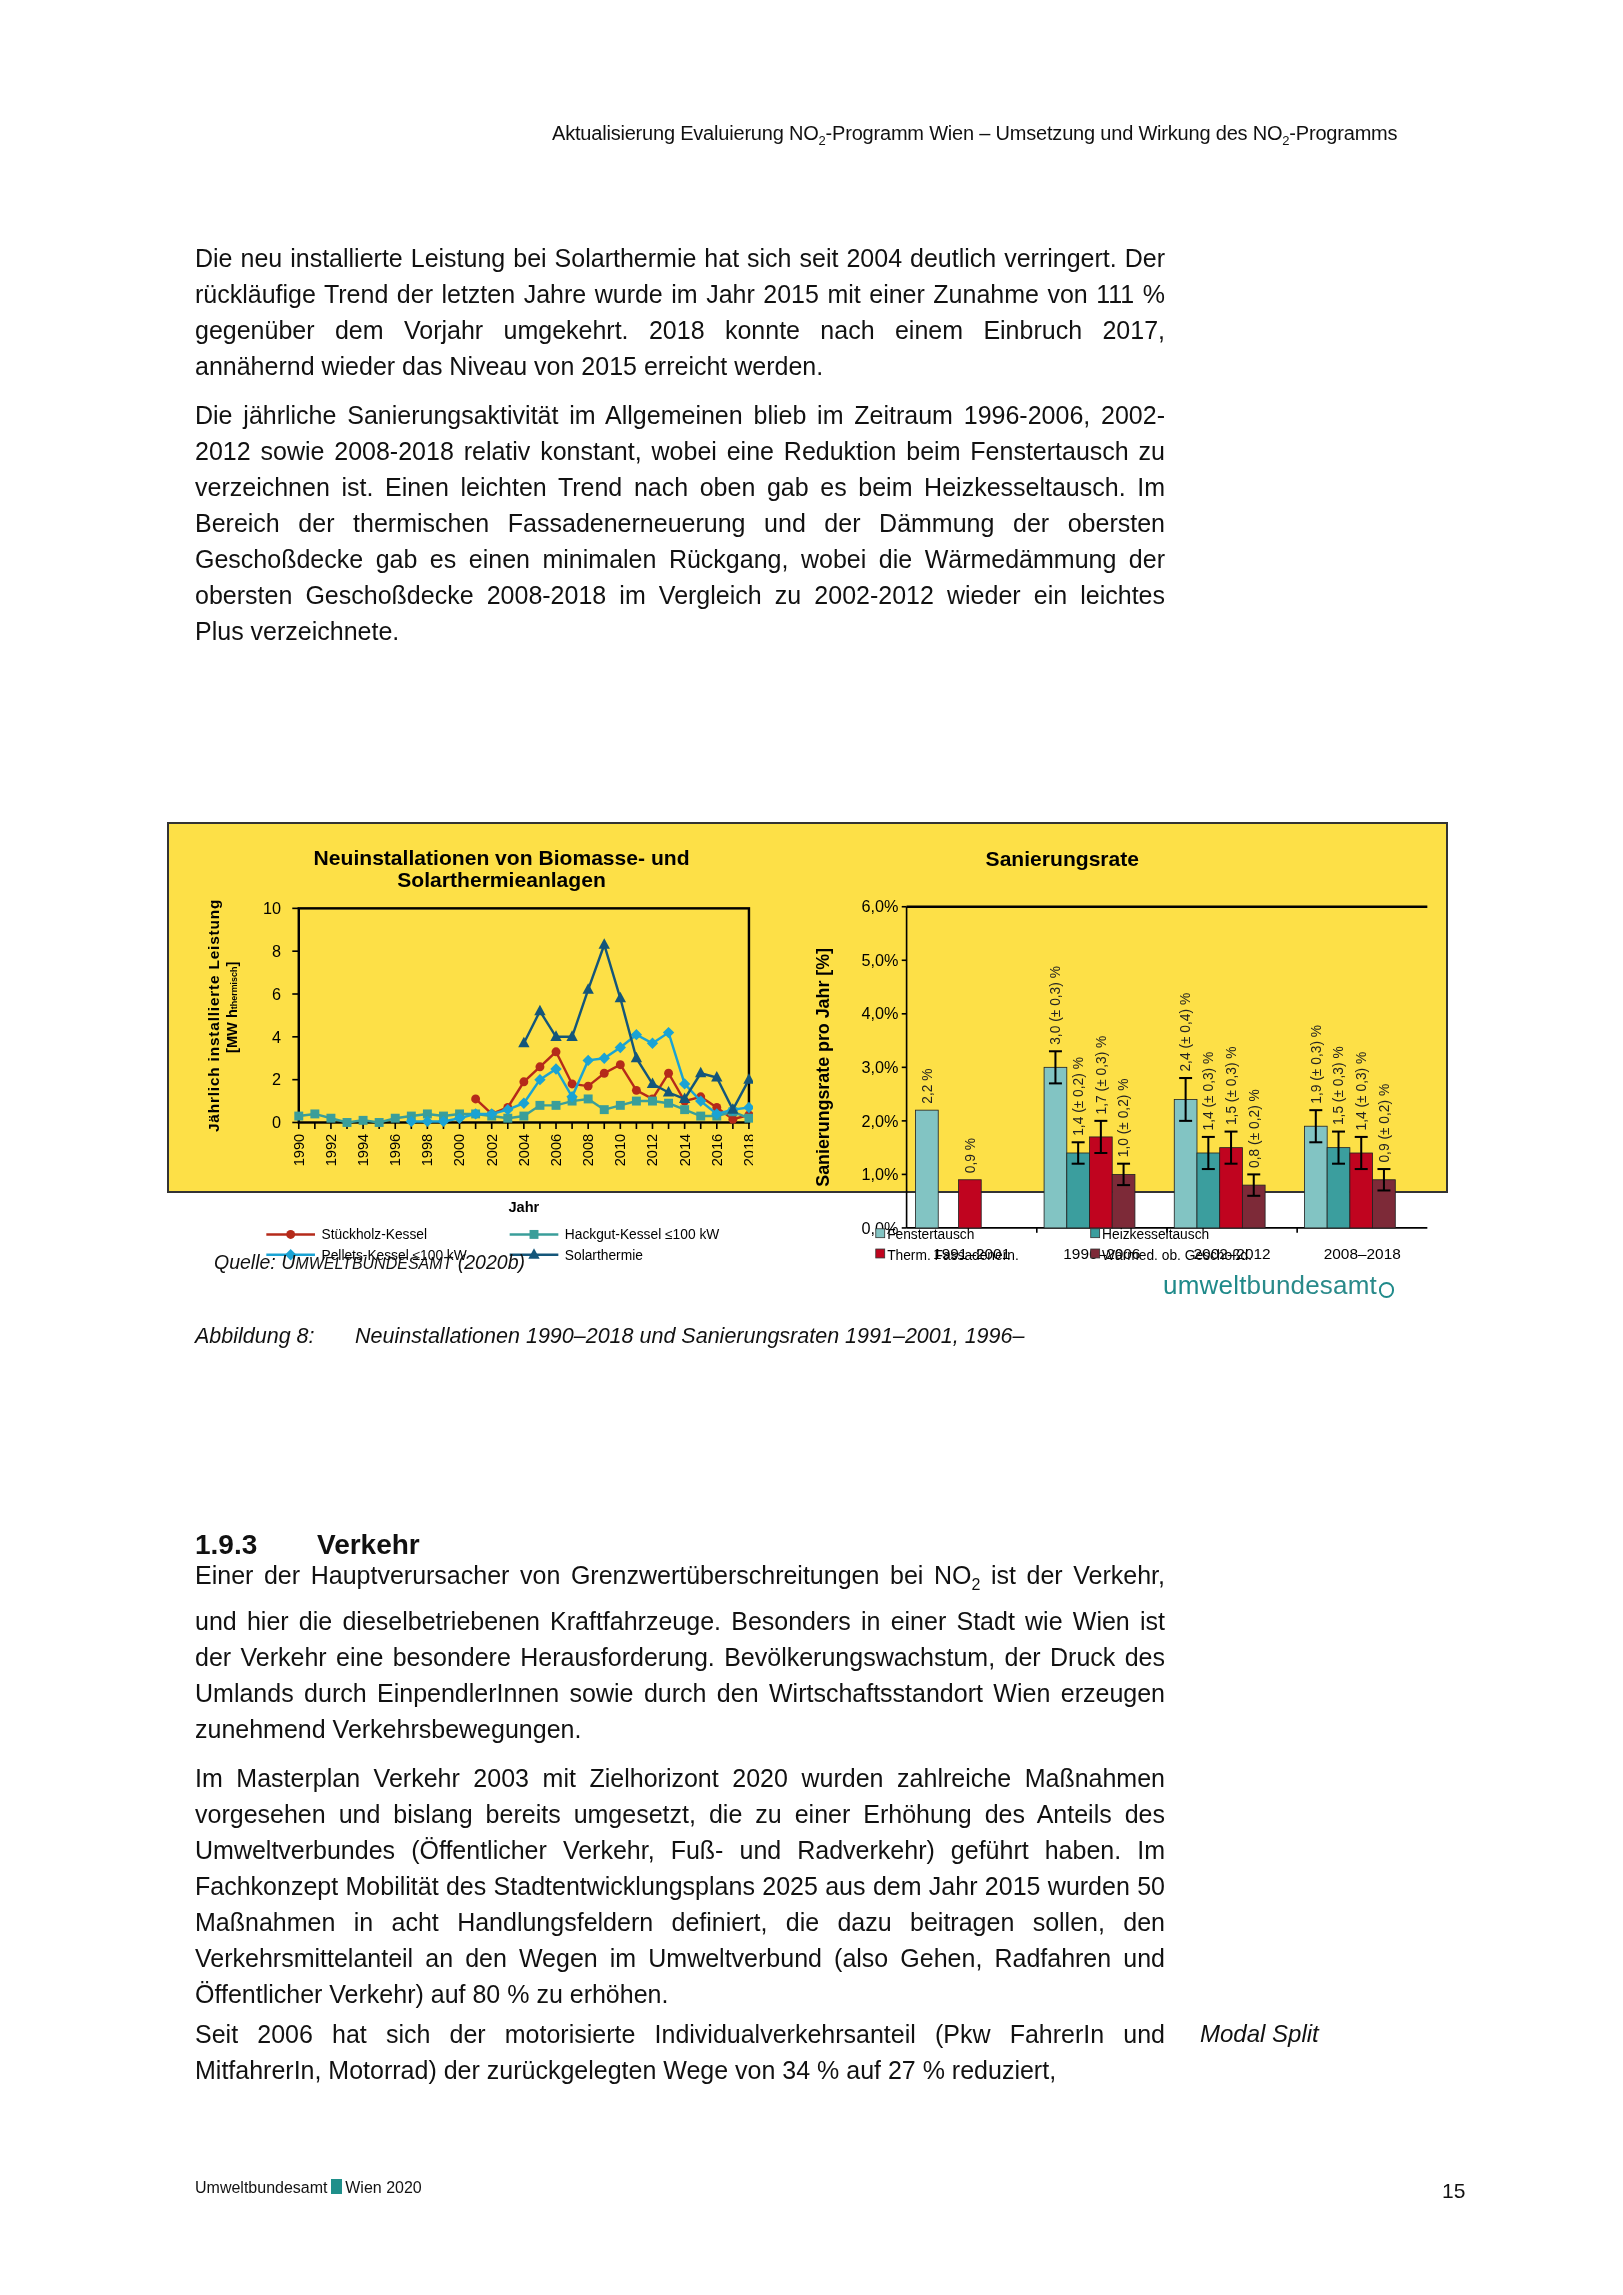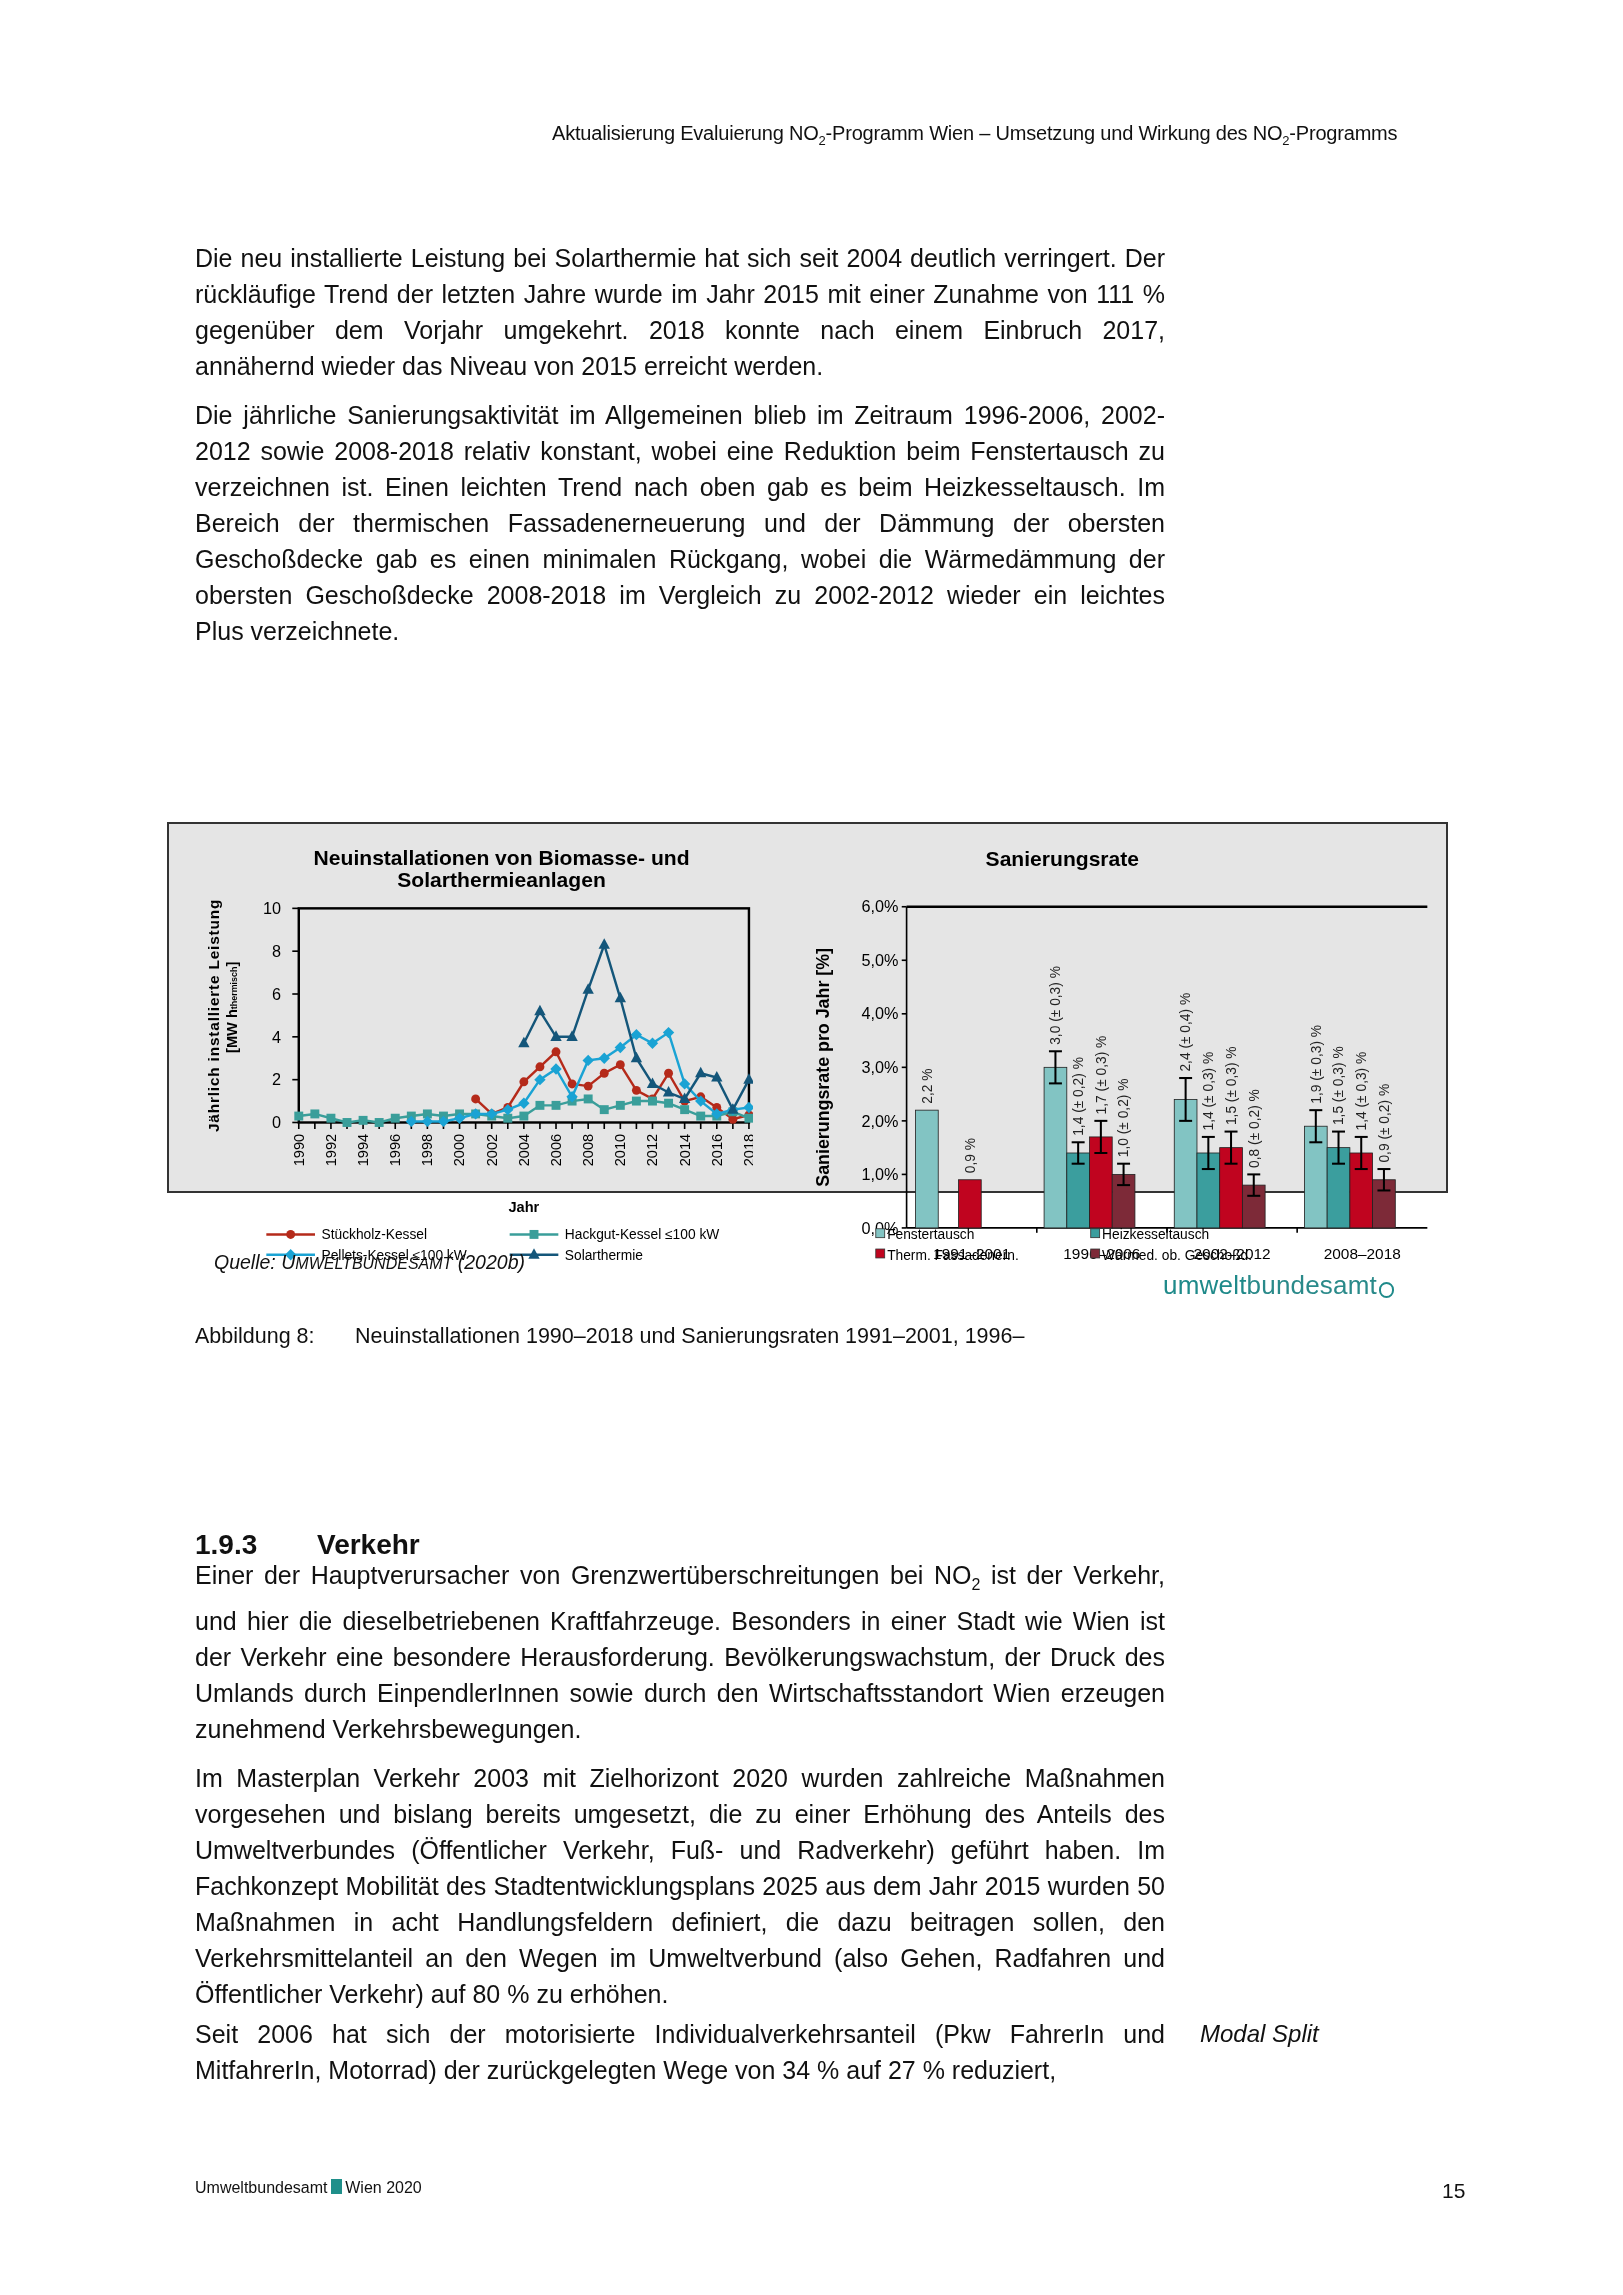--- a/index.html
+++ b/index.html
@@ -4,27 +4,27 @@
 <style>
   html, body { margin: 0; padding: 0; background: #ffffff; }
   body { width: 1623px; height: 2295px; position: relative; font-family: "Liberation Sans", sans-serif; color: #111; }
   .running-header { position: absolute; left: 552px; top: 122px; font-size: 20px; letter-spacing: -0.2px; }
   .running-header sub { font-size: 13px; }
   .body-text { position: absolute; left: 195px; width: 970px; font-size: 25px; line-height: 36px; text-align: justify; }
   .body-text p { margin: 0 0 13px 0; }
   .body-text sub { font-size: 16px; }
   #p-block-1 { top: 240px; }
   #p-block-2 { top: 1557px; }
-  .figure-frame { position: absolute; left: 167px; top: 822px; width: 1281px; height: 371px; border: 2.4px solid #333; box-sizing: border-box; background: #e5e5e5; }
+  .figure-frame { position: absolute; left: 167px; top: 822px; width: 1281px; height: 371px; border: 2.4px solid #333; box-sizing: border-box; background: #fde047; }
   .fig-source { position: absolute; left: 45px; top: 427px; font-size: 19.5px; font-style: italic; }
   .fig-source .sc { font-size: 16px; }
   .logo { position: absolute; left: 994px; top: 446px; font-size: 26px; color: #2a8a8a; letter-spacing: 0.2px; }
   .logo b { font-weight: normal; color: #1f8a8a; }
   .logo .mark { display: inline-block; width: 11.4px; height: 11.4px; border: 2.4px solid #1f8a8a; border-radius: 50%; font-size: 0; vertical-align: super; margin-left: 1.6px; }
-  .caption { position: absolute; left: 195px; top: 1319px; font-size: 21.5px; line-height: 35px; }
+  .caption { position: absolute; left: 195px; top: 1319px; font-size: 21.5px; font-style: italic; line-height: 35px; }
   .caption .lbl { display: inline-block; width: 160px; }
   .caption .cont { padding-left: 160px; }
   .section-heading { position: absolute; left: 195px; top: 1485px; font-size: 28px; font-weight: bold; }
   .section-heading .num { display: inline-block; width: 122px; margin-top: 44px; }
   .margin-note { position: absolute; left: 1200px; top: 2020px; font-size: 24px; font-weight: normal; font-style: italic; }
   #p-block-3 { top: 2016px; }
   .footer { position: absolute; left: 195px; top: 2179px; font-size: 16px; }
   .footer .sq { display: inline-block; width: 11.4px; height: 14.6px; background: #1f8f8a; margin: 0 3.2px; vertical-align: -0.8px; }
   .page-number { position: absolute; left: 1442px; top: 2179px; font-size: 21px; }
   svg text { font-family: "Liberation Sans", sans-serif; }

